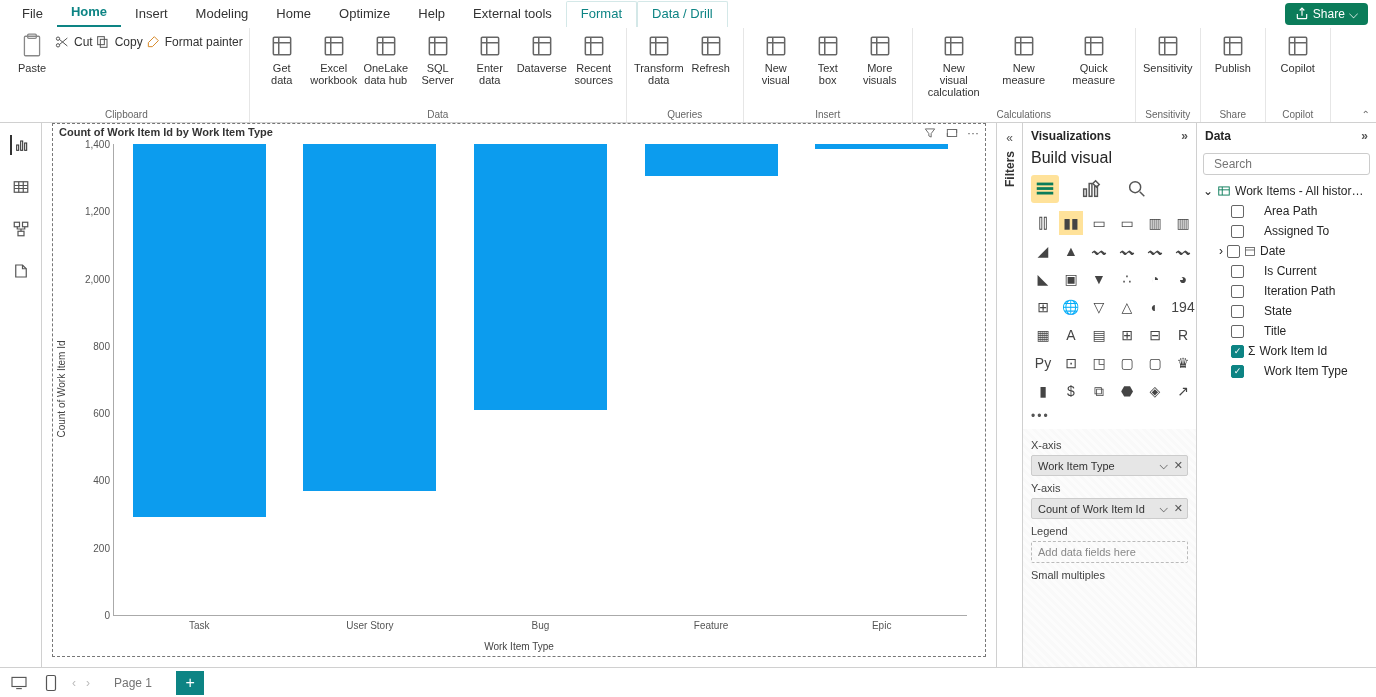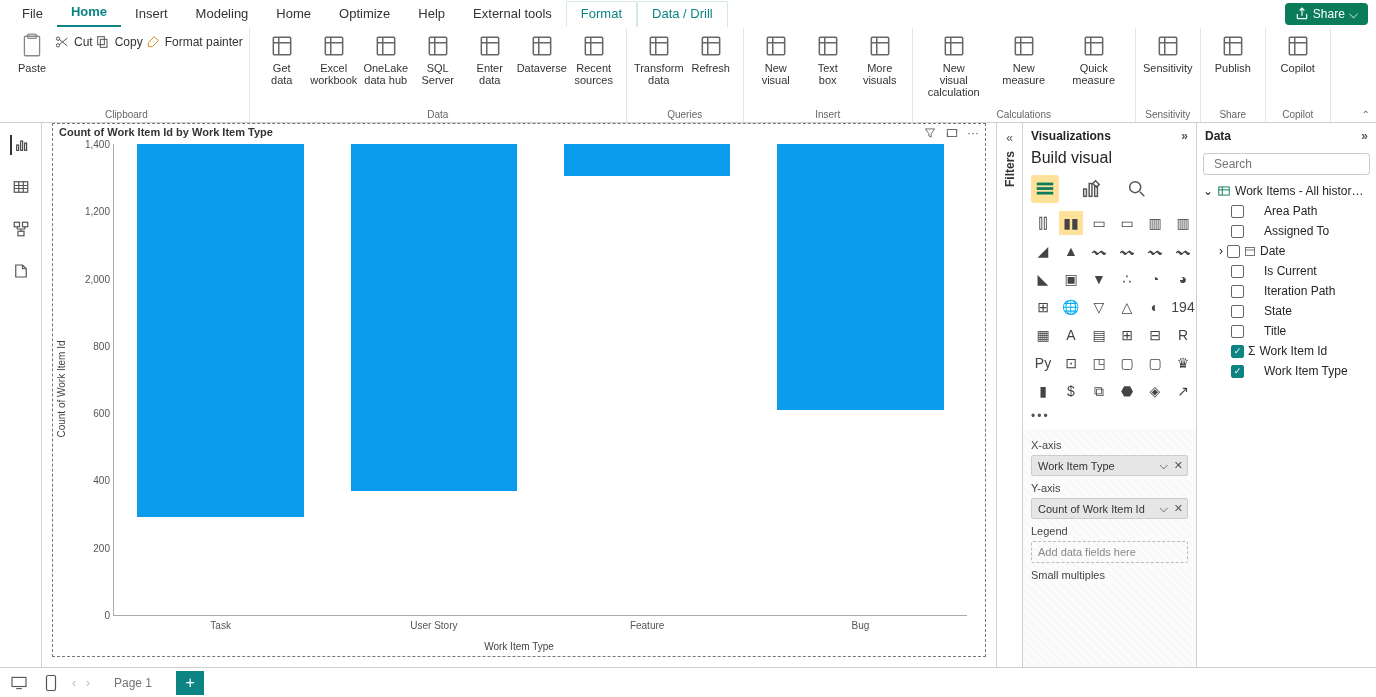--- a/index.html
+++ b/index.html
@@ -422,26 +422,30 @@
           <div class="bars" id="bars">
               <div class="bar-slot">
                 <div class="bar" style="height: 79.2857%;"></div>
                 <div class="bar-label">Task</div>
               </div>
               <div class="bar-slot">
                 <div class="bar" style="height: 73.5714%;"></div>
                 <div class="bar-label">User Story</div>
               </div>
               <div class="bar-slot">
+                <div class="bar" style="height: 56.4286%;"></div>
+                <div class="bar-label">Bug</div>
+              </div>
+              <div class="bar-slot">
                 <div class="bar" style="height: 6.78571%;"></div>
                 <div class="bar-label">Feature</div>
               </div>
               <div class="bar-slot">
-                <div class="bar" style="height: 56.4286%;"></div>
-                <div class="bar-label">Bug</div>
+                <div class="bar" style="height: 1.07143%;"></div>
+                <div class="bar-label">Epic</div>
               </div>
             </div>
         <div class="ytick" style="bottom: 0%;">0</div>
             <div class="ytick" style="bottom: 14.2857%;">200</div>
             <div class="ytick" style="bottom: 28.5714%;">400</div>
             <div class="ytick" style="bottom: 42.8571%;">600</div>
             <div class="ytick" style="bottom: 57.1429%;">800</div>
             <div class="ytick" style="bottom: 71.4286%;">2,000</div>
             <div class="ytick" style="bottom: 85.7143%;">1,200</div>
             <div class="ytick" style="bottom: 100%;">1,400</div>

